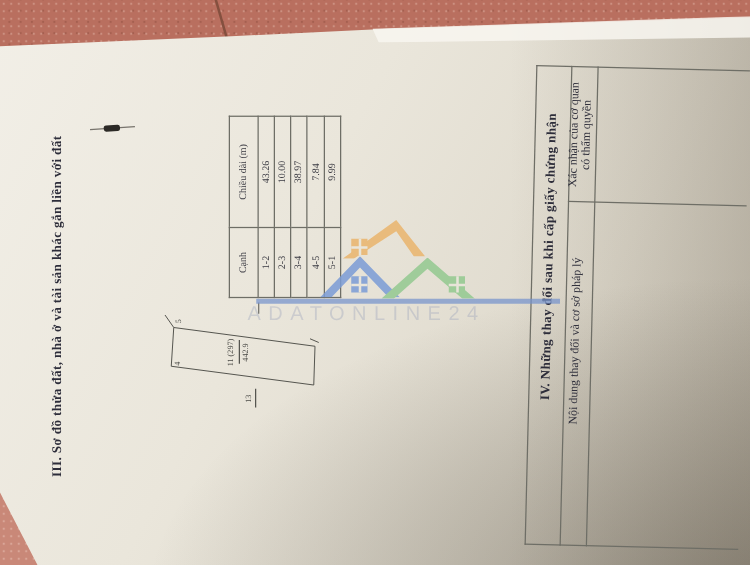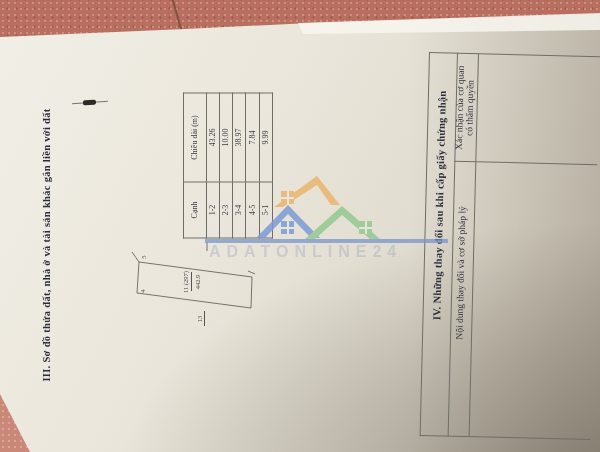--- a/index.html
+++ b/index.html
@@ -71,22 +71,22 @@
   .roof-orange{left:274px;top:176px;width:66px;height:31px;
     clip-path:polygon(0 31px,43px 0,66px 29px,57px 29px,43px 9px,9px 31px);}
   .roof-green{left:305px;top:206px;width:75px;height:33px;
     clip-path:polygon(0 33px,37px 0,75px 33px,65px 33px,37px 9px,10px 33px);}
   .window{position:absolute;width:13px;height:13px;}
   .window i{position:absolute;background:#eae6db;}
   .window .hx{left:0;top:5.5px;width:13px;height:2px;}
   .window .vx{left:5.5px;top:0;width:2px;height:13px;}
   .win-orange{left:281px;top:191px;} .win-blue{left:281px;top:221px;} .win-green{left:359px;top:221px;}
   .wmbar{position:absolute;left:205px;top:239px;width:243px;height:4px;opacity:.85;}
-  .wmtext{position:absolute;left:209px;top:243px;width:240px;
-    font-family:"Liberation Sans",sans-serif;font-weight:bold;font-size:16px;
+  .wmtext{position:absolute;left:198px;top:243px;width:240px;
+    font-family:"Liberation Sans",sans-serif;font-weight:normal;font-size:16px;
     letter-spacing:6px;color:rgba(128,140,178,.32);}
 </style>
 </head>
 <body>
 
 <div id="stage">
 
   <div class="floor"></div>
   <div class="grout-top"></div>
   <div class="tile-corner"></div>

